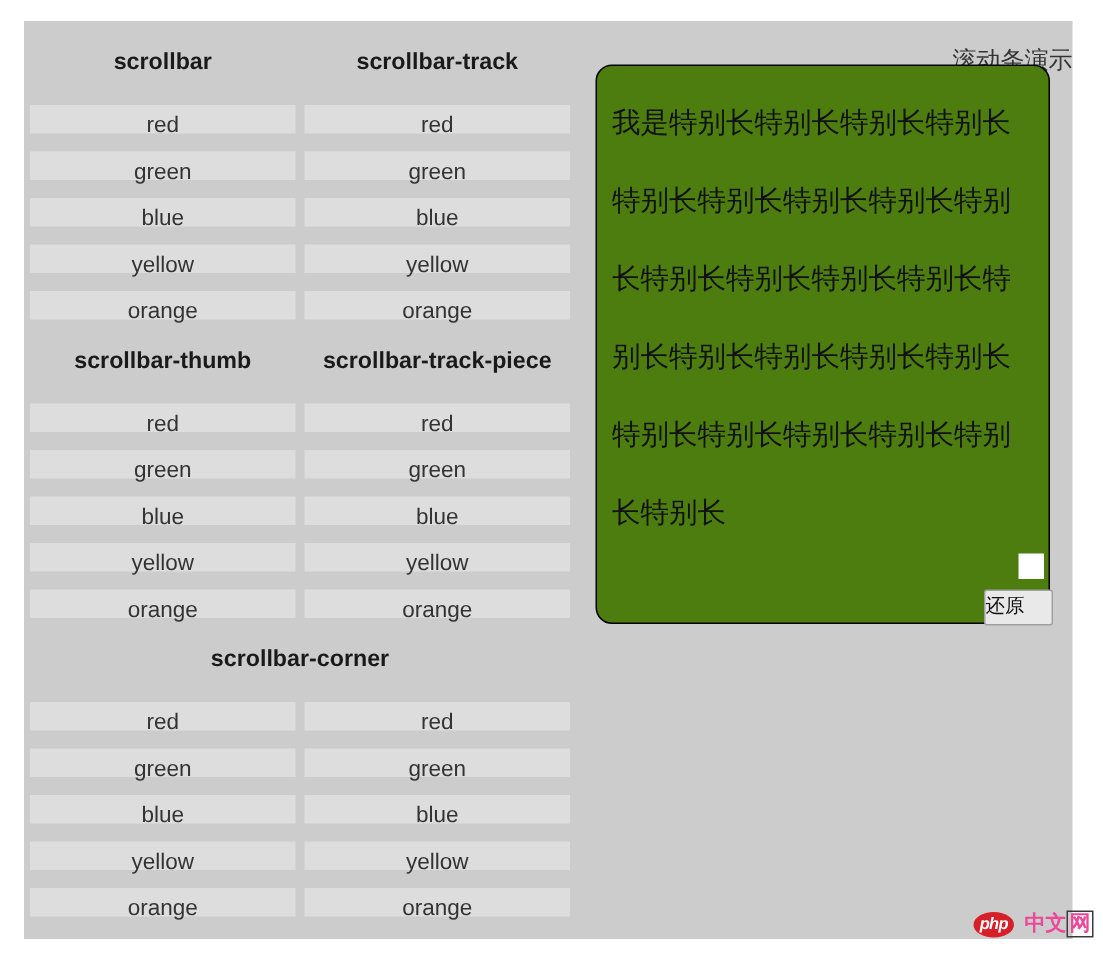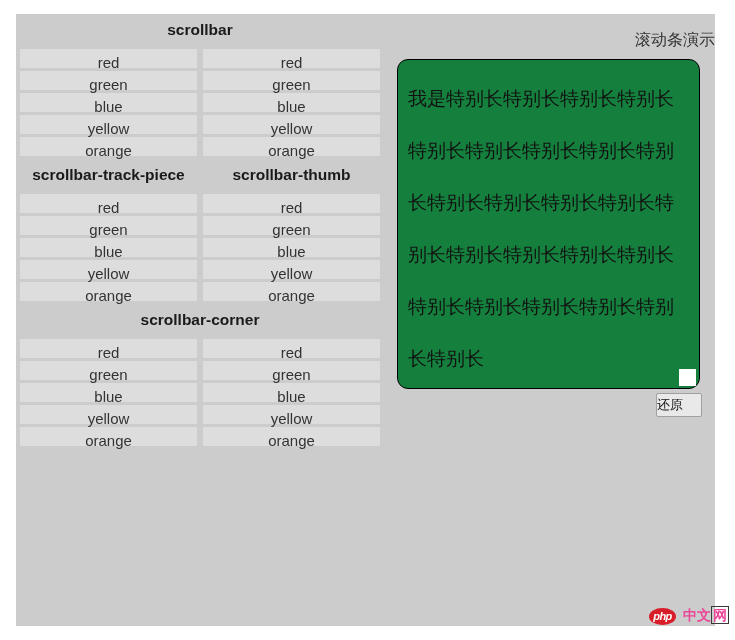--- a/index.html
+++ b/index.html
@@ -27,20 +27,21 @@
     padding: 0 4px;
     overflow: hidden;
   }
   .grid-section {
     display: block;
   }
   .grid-row {
     display: flex;
     gap: 6px;
     margin-bottom: 3px;
+    margin-top: 12px;
   }
   .cell {
     flex: 1 1 0;
     height: 19px;
     line-height: 28px;
     text-align: center;
     font-size: 15px;
     color: #222222;
     box-sizing: border-box;
   }
@@ -73,24 +74,24 @@
     font-size: 16px;
     color: #333333;
     margin: 16px 0 0 0;
     padding: 0 0 0 6px;
     line-height: 20px;
     font-family: "DejaVu Sans", "Liberation Sans", sans-serif;
   }
   #scroll-box {
     position: absolute;
     left: 13px;
-    top: 45px;
+    top: 29px;
     width: 303px;
-    height: 330px;
-    background: #15803d;
+    height: 373px;
+    background: #4d7c0f;
     border: 1.5px solid #000000;
     border-radius: 11px;
     box-sizing: border-box;
     overflow: auto;
     padding: 12px 10px 0 10px;
     scrollbar-width: none;
   }
   #scroll-box::-webkit-scrollbar { width: 0; height: 0; }
   #scroll-text {
     font-size: 19px;
@@ -167,20 +168,21 @@
   }
 </style>
 </head>
 <body>
 
 <div id="left-panel">
 
   <div class="grid-section">
     <div class="grid-row">
       <div class="cell header">scrollbar</div>
+      <div class="cell header">scrollbar-track</div>
     </div>
     <div class="grid-row">
       <div class="cell value">red</div>
       <div class="cell value">red</div>
     </div>
     <div class="grid-row">
       <div class="cell value">green</div>
       <div class="cell value">green</div>
     </div>
     <div class="grid-row">
@@ -192,22 +194,22 @@
       <div class="cell value">yellow</div>
     </div>
     <div class="grid-row">
       <div class="cell value">orange</div>
       <div class="cell value">orange</div>
     </div>
   </div>
 
   <div class="grid-section">
     <div class="grid-row">
+      <div class="cell header">scrollbar-thumb</div>
       <div class="cell header">scrollbar-track-piece</div>
-      <div class="cell header">scrollbar-thumb</div>
     </div>
     <div class="grid-row">
       <div class="cell value">red</div>
       <div class="cell value">red</div>
     </div>
     <div class="grid-row">
       <div class="cell value">green</div>
       <div class="cell value">green</div>
     </div>
     <div class="grid-row">

